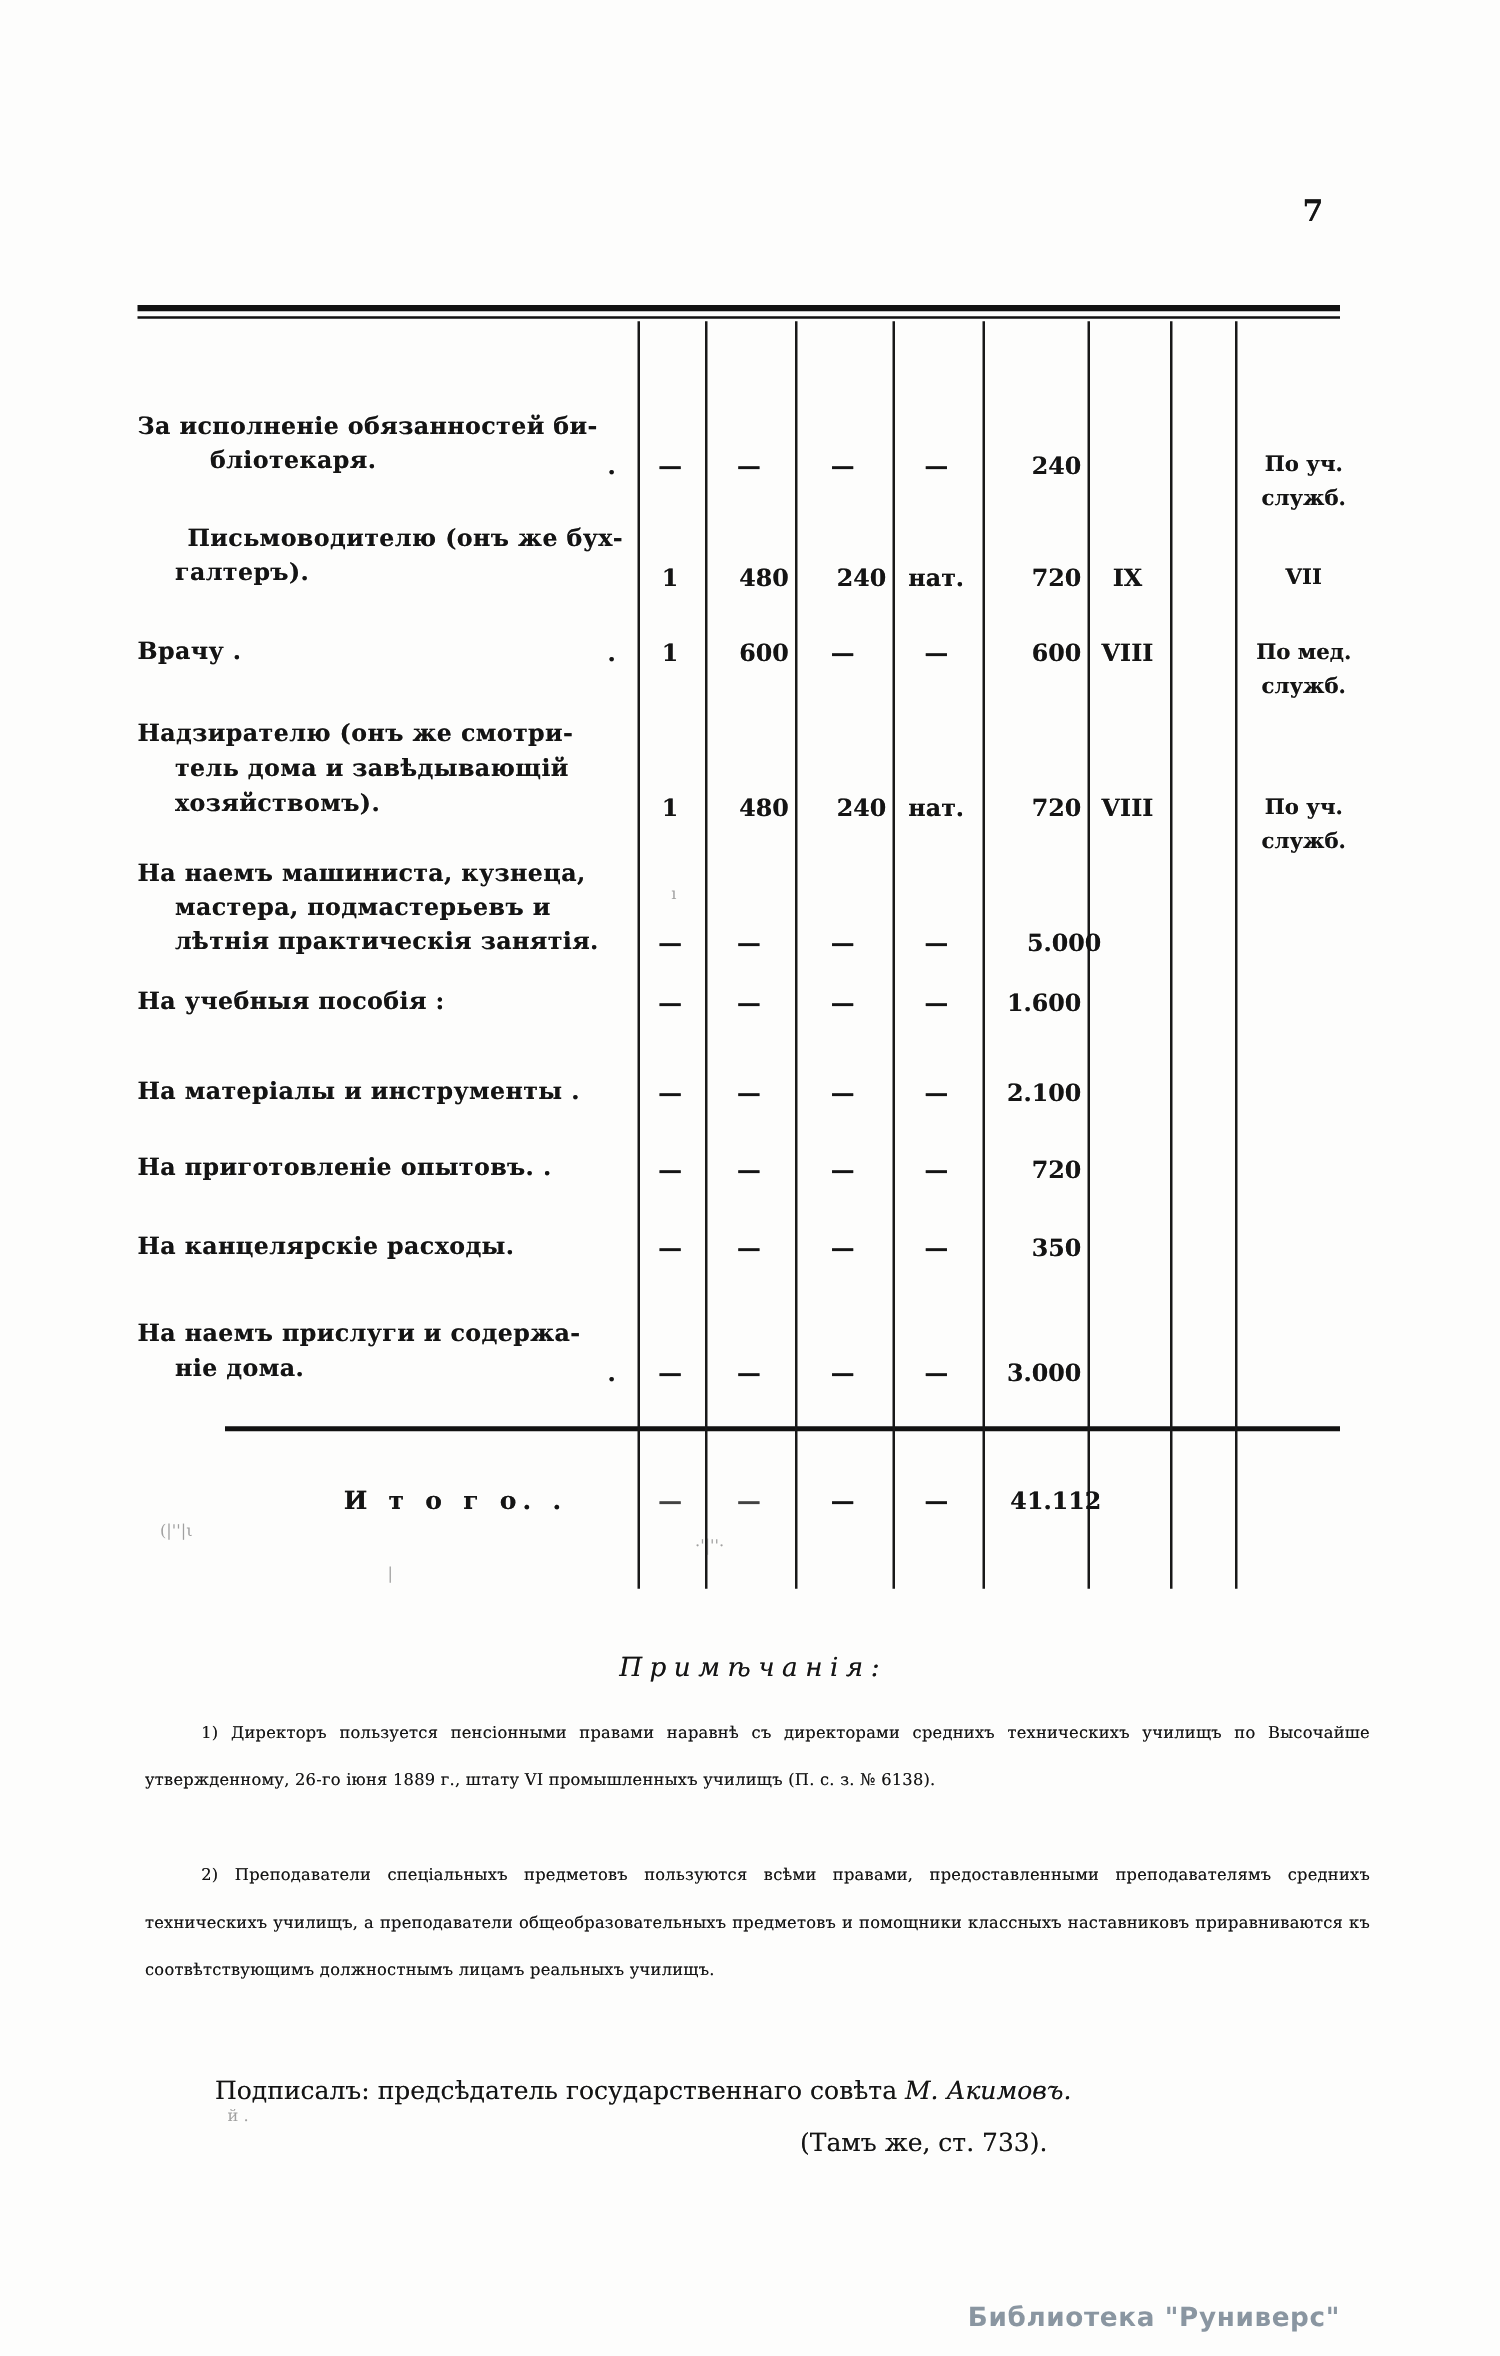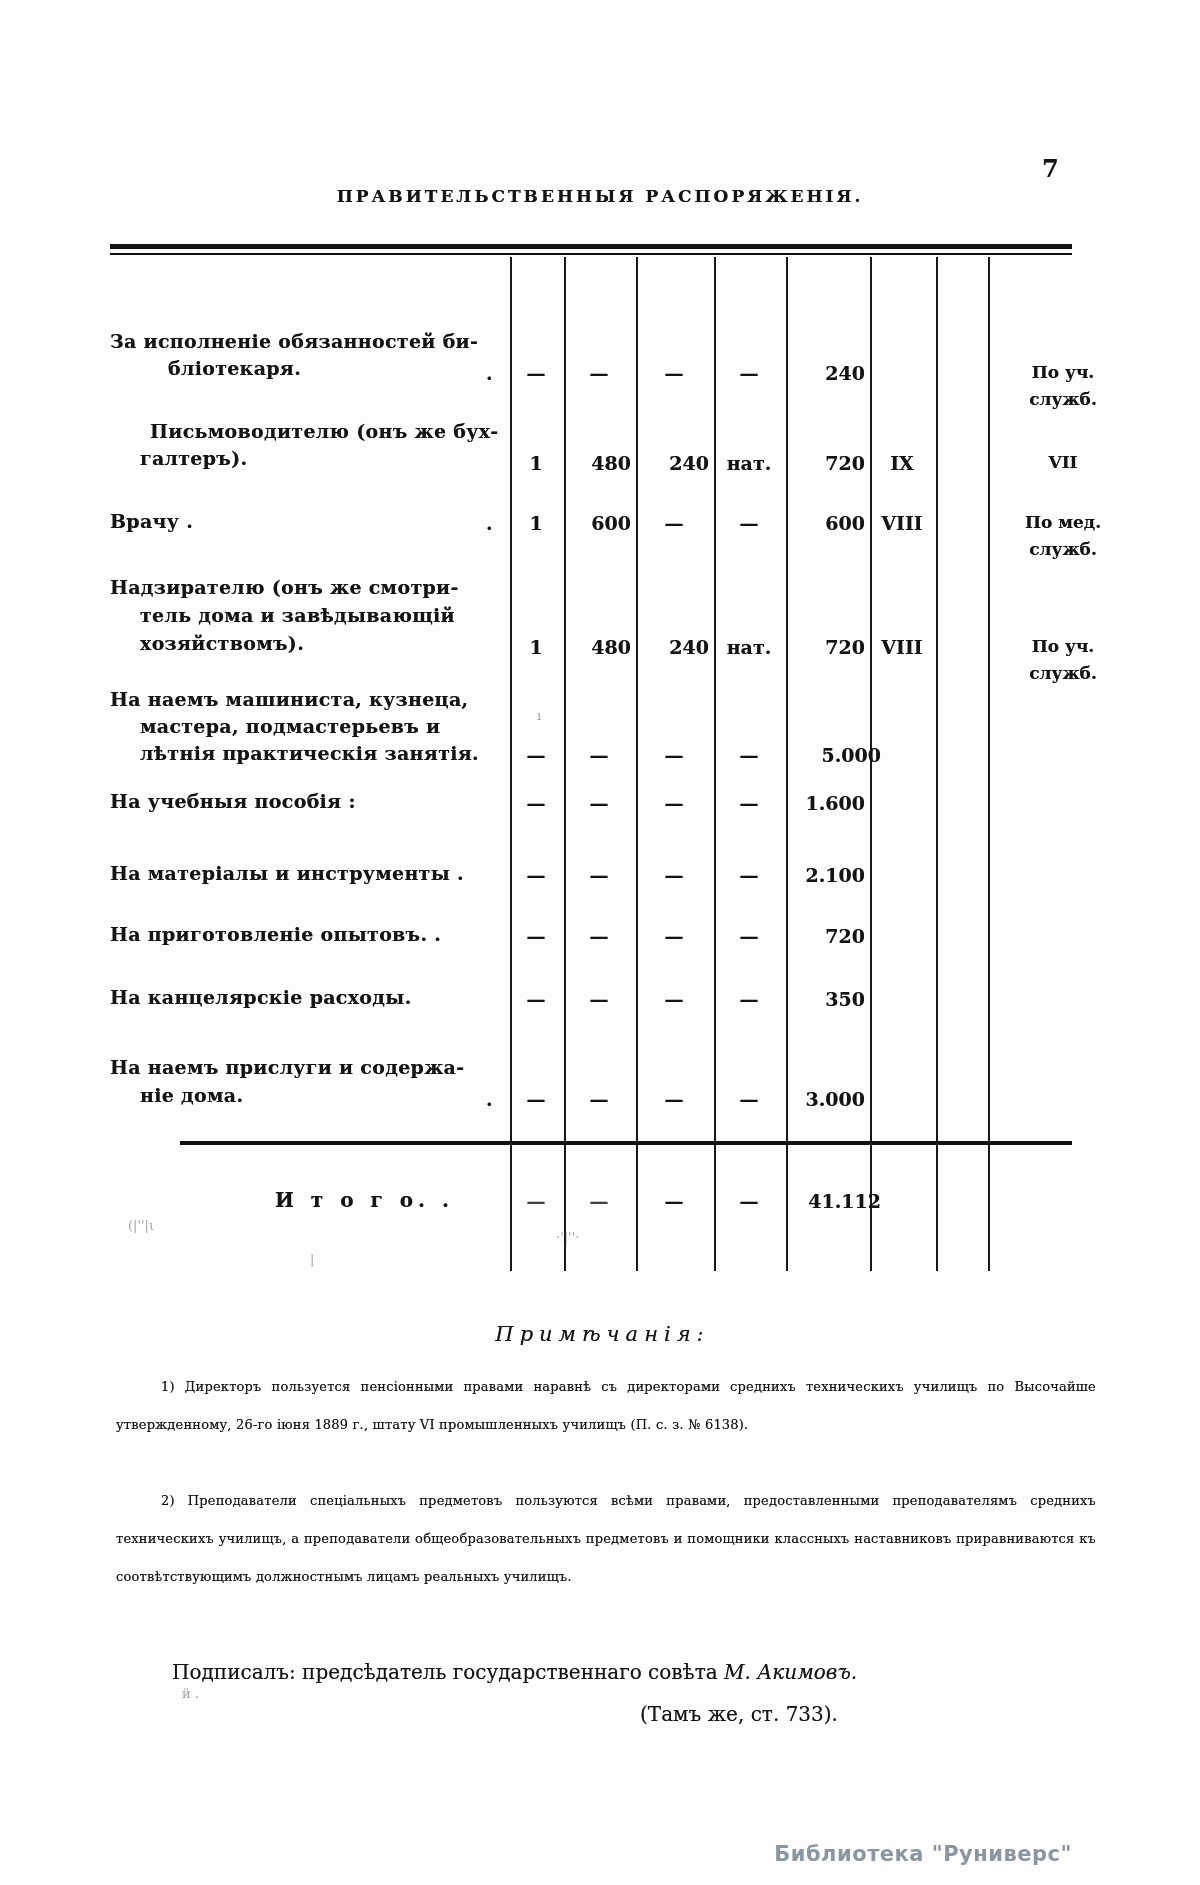--- a/index.html
+++ b/index.html
@@ -12,41 +12,40 @@
     font-size:17px;font-weight:bold;letter-spacing:3px;}
   .page-number{position:absolute;top:154px;left:1042px;font-size:24px;font-weight:bold;}
   .rule{position:absolute;background:#121212;}
   .rule-top-thick{left:110px;top:244px;width:962px;height:5px;}
   .rule-top-thin{left:110px;top:253px;width:962px;height:2px;}
   .rule-total{left:180px;top:1141px;width:892px;height:4px;}
   .colline{position:absolute;width:2px;background:#181818;}
   .trow{position:absolute;left:0;top:0;width:1200px;}
   .tline{position:absolute;font-size:19px;font-weight:bold;letter-spacing:.3px;white-space:nowrap;}
   .tcell{position:absolute;font-size:19px;font-weight:bold;white-space:nowrap;}
-  .tnote{position:absolute;font-size:17px;font-weight:bold;text-align:center;white-space:nowrap;margin-left:20px;}
+  .tnote{position:absolute;font-size:17px;font-weight:bold;text-align:center;white-space:nowrap;}
   .tdot{position:absolute;font-size:19px;font-weight:bold;}
   .total-label{position:absolute;font-size:20px;font-weight:bold;letter-spacing:5px;white-space:nowrap;}
   .smudge{filter:blur(.6px);opacity:.8;}
   .notes-heading{position:absolute;top:1322px;left:110px;width:985px;text-align:center;
     font-style:italic;font-size:21px;letter-spacing:6px;}
   .note-p{position:absolute;left:116px;width:980px;font-size:13px;line-height:38px;
     text-align:justify;text-indent:45px;letter-spacing:.2px;margin:0;}
   .signature{position:absolute;left:172px;top:1660px;font-size:20px;white-space:nowrap;}
   .signature .sig-name{font-style:italic;}
   .citation{position:absolute;left:640px;top:1702px;font-size:20px;white-space:nowrap;}
   .watermark{position:absolute;top:1842px;right:128px;font-size:21px;font-weight:bold;
     font-family:"DejaVu Sans","Liberation Sans",sans-serif;text-shadow:none;letter-spacing:.5px;}
   .artifact{position:absolute;font-size:13px;color:#555;opacity:.55;text-shadow:none;white-space:nowrap;}
 </style>
 </head>
 <body>
 
 <div class="page">
 
-  <div class="header-title">ПРАВИТЕЛЬСТВЕННЫЯ РАСПОРЯЖЕНІЯ.</div>
   <div class="page-number">7</div>
 
   <div>
     <div class="rule rule-top-thick"></div>
     <div class="rule rule-top-thin"></div>
     <div class="rule rule-total"></div>
     <div id="collines">
         <div class="colline" style="left: 510px; top: 257px; height: 1014px;"></div>
         <div class="colline" style="left: 564px; top: 257px; height: 1014px;"></div>
         <div class="colline" style="left: 636px; top: 257px; height: 1014px;"></div>

